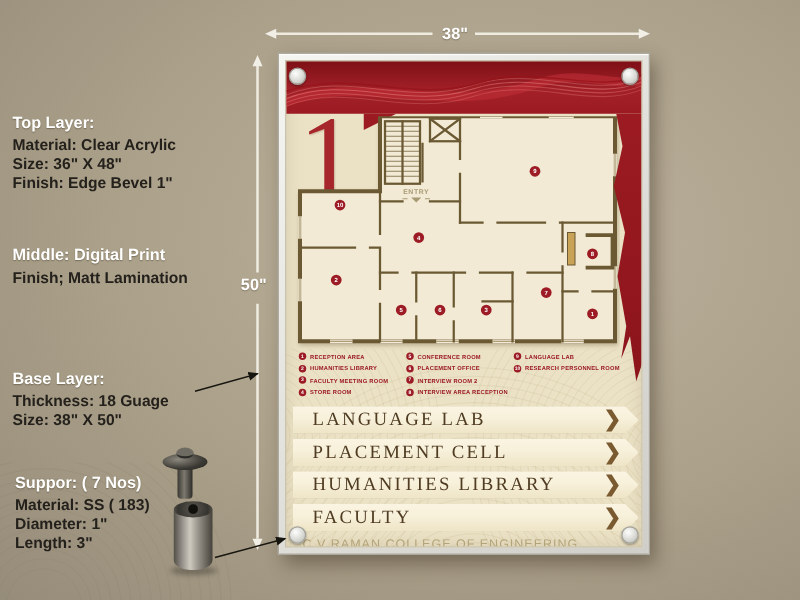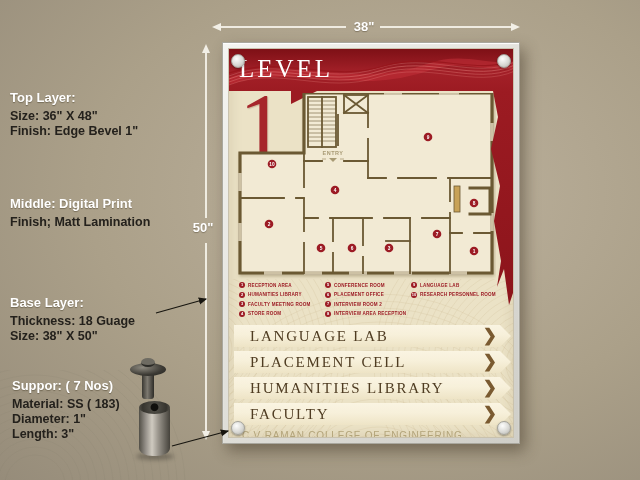--- a/index.html
+++ b/index.html
@@ -144,20 +144,21 @@
 
   <div class="dim-seg" style="left:205px;top:52px;width:2px;height:166px"></div>
   <div class="dim-seg" style="left:205px;top:243px;width:2px;height:188px"></div>
   <div class="arr arr-up" style="left:202px;top:44px"></div>
   <div class="arr arr-down" style="left:202px;top:431px"></div>
   <div class="dim-label" style="left:188px;top:220px;width:30px">50"</div>
 
   <div class="ann" style="top:90px">
     <div class="ann-title">Top Layer:</div>
     <div>
+        <div class="ann-line">Material: Clear Acrylic</div>
         <div class="ann-line">Size: 36" X 48"</div>
         <div class="ann-line">Finish: Edge Bevel 1"</div>
       </div>
   </div>
   <div class="ann" style="top:196px">
     <div class="ann-title">Middle: Digital Print</div>
     <div>
         <div class="ann-line">Finish; Matt Lamination</div>
       </div>
   </div>
@@ -195,21 +196,20 @@
         <svg width="286" height="42" viewBox="0 0 286 42">
           <path d="M-10,36 C60,6 120,46 200,18 C240,4 270,26 296,12" fill="none" stroke="#c23038" stroke-width="7" opacity=".55"></path>
           <path d="M0,30 C50,10 95,40 150,22 C200,6 245,34 286,16" fill="none" stroke="rgba(255,170,160,.38)" stroke-width=".9"></path>
           <path d="M0,33 C50,13 95,43 150,25 C200,9 245,37 286,19" fill="none" stroke="rgba(255,170,160,.30)" stroke-width=".9"></path>
           <path d="M0,36 C50,16 95,46 150,28 C200,12 245,40 286,22" fill="none" stroke="rgba(255,170,160,.24)" stroke-width=".9"></path>
           <path d="M0,27 C50,7 95,37 150,19 C200,3 245,31 286,13" fill="none" stroke="rgba(255,190,180,.30)" stroke-width=".7"></path>
           <path d="M0,24 C55,6 100,34 155,17 C205,2 250,28 286,10" fill="none" stroke="rgba(150,20,26,.8)" stroke-width="1.2"></path>
         </svg>
       </div>
       <div id="header-wedge"></div>
-      <div id="level-label">LEVEL</div>
       <div id="level-number">1</div>
 
       <svg id="band-svg" width="30" height="220" viewBox="0 0 30 220">
         <defs>
           <linearGradient id="bandGrad" x1="0" y1="0" x2="0" y2="1">
             <stop offset="0" stop-color="#9c1b22"></stop>
               <stop offset="1" stop-color="#8c141b"></stop>
           </linearGradient>
         </defs>
         <path d="M30,0 H8 L13,26 L6,58 L15,95 L9,130 L16,170 L12,196 L19,178 L24,214 L30,196 Z" fill="url(#bandGrad)"></path>

